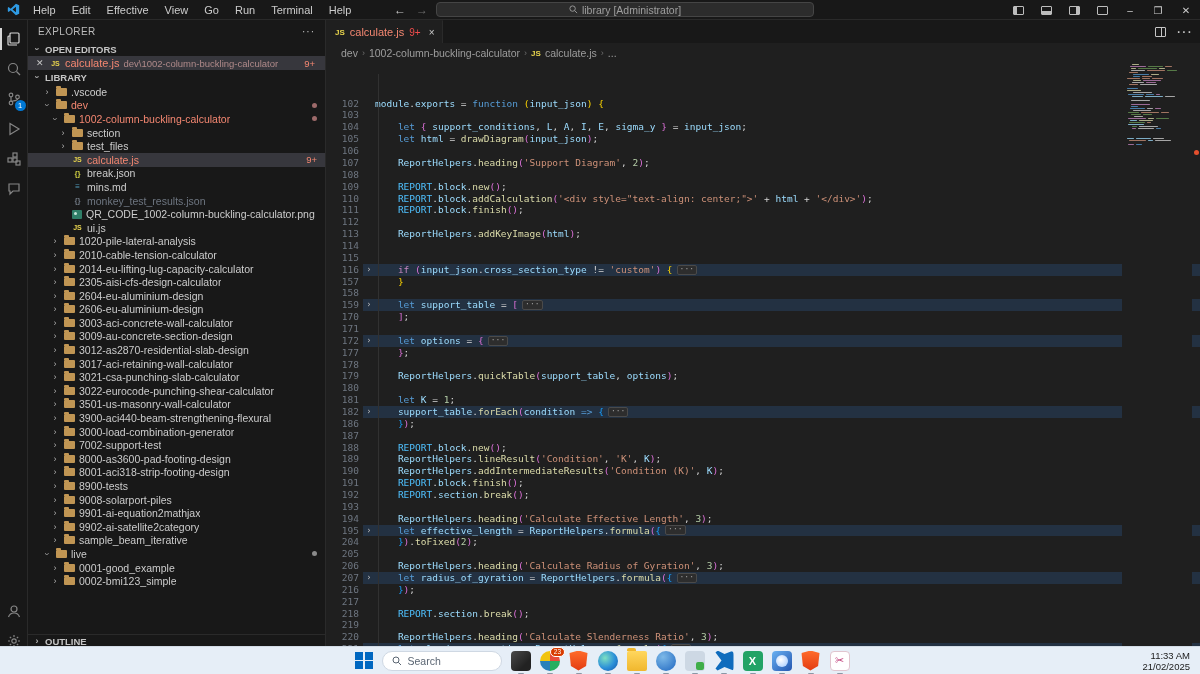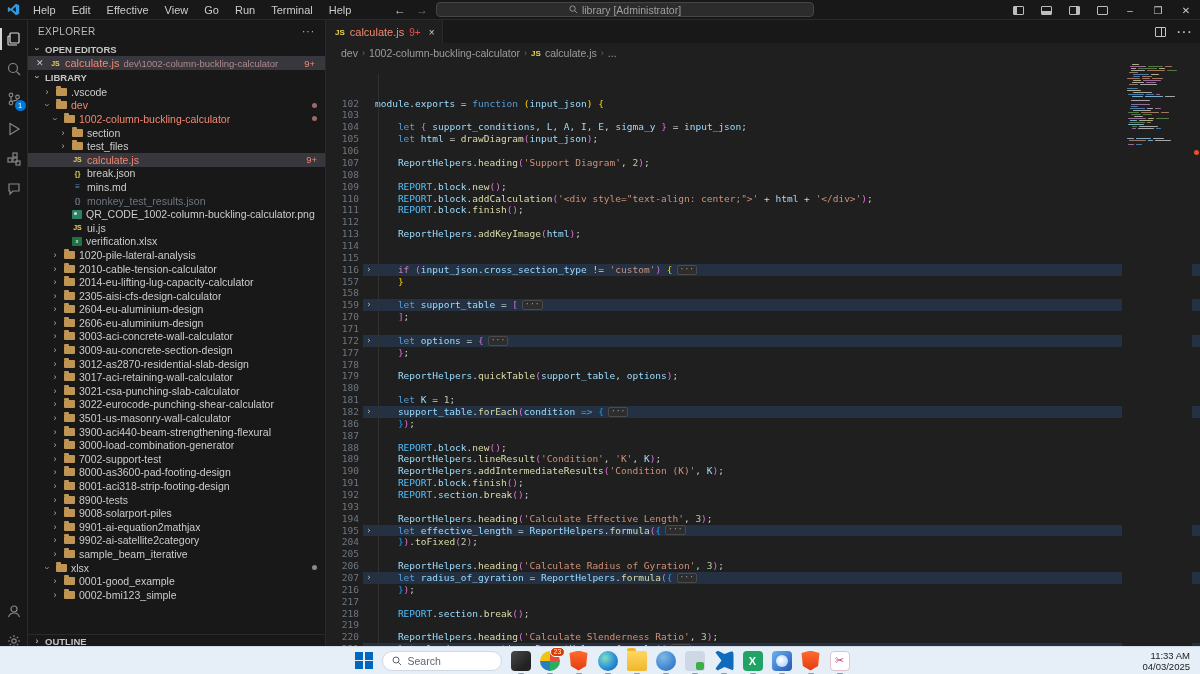--- a/index.html
+++ b/index.html
@@ -330,25 +330,20 @@
         <div class="tree-row" style="padding-left: 30px;">
           <span class="chevslot"></span>
           <span class="fi-img"></span>
           <span class="lbl">QR_CODE_1002-column-buckling-calculator.png</span>
         </div>
         <div class="tree-row" style="padding-left: 30px;">
           <span class="chevslot"></span>
           <span class="fi fi-js">JS</span>
           <span class="lbl">ui.js</span>
         </div>
-        <div class="tree-row" style="padding-left: 30px;">
-          <span class="chevslot"></span>
-          <span class="fi-xls">x</span>
-          <span class="lbl">verification.xlsx</span>
-        </div>
         <div class="tree-row" style="padding-left: 22px;">
           <span class="chevslot">›</span>
           <span class="fi-folder"></span>
           <span class="lbl">1020-pile-lateral-analysis</span>
         </div>
         <div class="tree-row" style="padding-left: 22px;">
           <span class="chevslot">›</span>
           <span class="fi-folder"></span>
           <span class="lbl">2010-cable-tension-calculator</span>
         </div>
@@ -453,21 +448,21 @@
           <span class="lbl">9902-ai-satellite2category</span>
         </div>
         <div class="tree-row" style="padding-left: 22px;">
           <span class="chevslot">›</span>
           <span class="fi-folder"></span>
           <span class="lbl">sample_beam_iterative</span>
         </div>
         <div class="tree-row" style="padding-left: 14px;">
           <span class="chevslot" style="display: inline-block; transform: rotate(90deg);">›</span>
           <span class="fi-folder"></span>
-          <span class="lbl">xlsx</span>
+          <span class="lbl">live</span>
           <span class="dot-right" style="background: rgb(138, 138, 138);"></span>
         </div>
         <div class="tree-row" style="padding-left: 22px;">
           <span class="chevslot">›</span>
           <span class="fi-folder"></span>
           <span class="lbl">0001-good_example</span>
         </div>
         <div class="tree-row" style="padding-left: 22px;">
           <span class="chevslot">›</span>
           <span class="fi-folder"></span>
@@ -661,17 +656,17 @@
           <div class="app-ic ic-shield"></div>
           <span class="run"></span>
         </div>
         <div class="tk-item">
           <div class="app-ic ic-snip"></div>
           <span class="run"></span>
         </div>
       </div>
     <div class="tb-clock">
       <span>11:33 AM</span>
-      <span>04/03/2025</span>
+      <span>21/02/2025</span>
     </div>
   </div>
 
 </div>
 
 </body></html>

